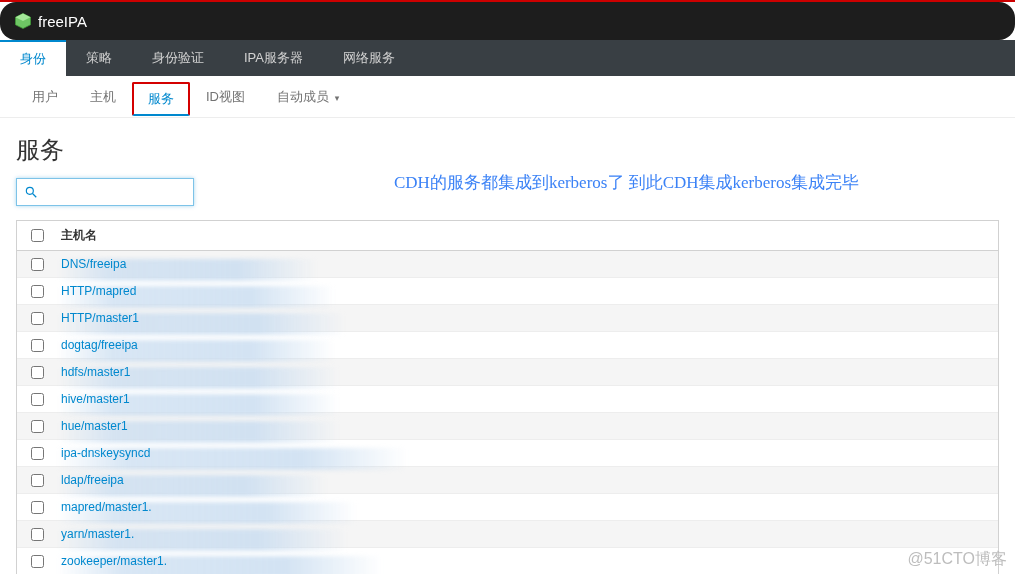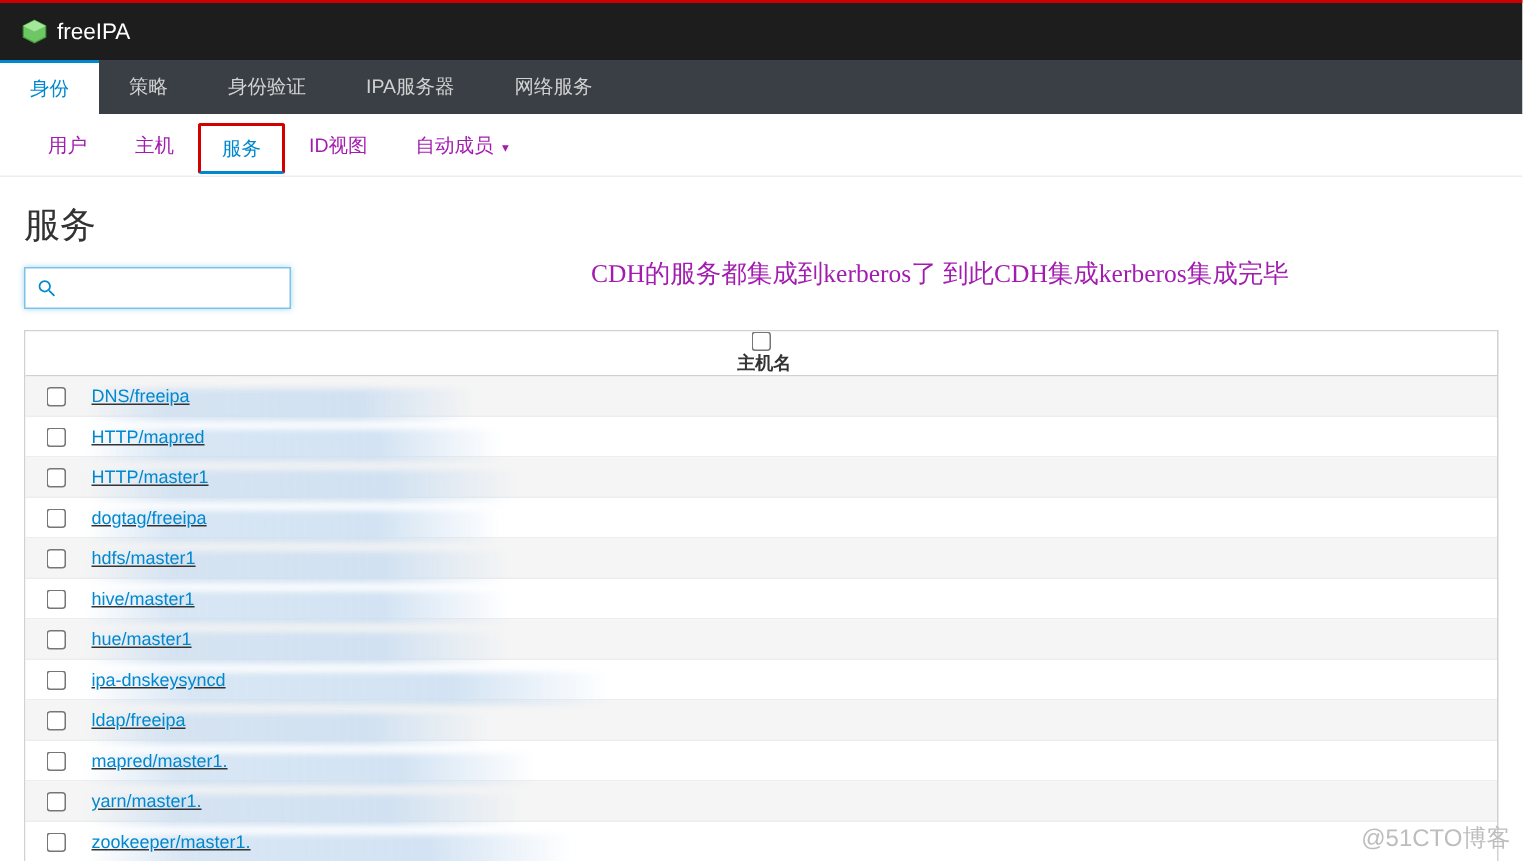--- a/index.html
+++ b/index.html
@@ -1,36 +1,36 @@
 <!DOCTYPE html>
 <html><head>
 <meta charset="utf-8">
 <style>
 * { box-sizing: border-box; margin: 0; padding: 0; }
 body { font-family: "Helvetica Neue", Arial, sans-serif; font-size: 13px; color: #333; background: #fff; width: 1015px; height: 574px; border-top: 2px solid #cc0000; overflow: hidden; position: relative; }
-.header { background: #1d1d1d; height: 38px; display: flex; align-items: center; padding: 0 14px; }
+.header { background: #1d1d1d; height: 38px; display: flex; align-items: center; padding: 0 14px; border-radius: 16px; }
 .logo-icon { width: 18px; height: 18px; margin-right: 6px; }
 .logo-text { color: #fff; font-size: 15px; font-weight: 400; }
 .nav-primary { background: #393f44; height: 36px; display: flex; align-items: stretch; }
 .nav-primary .tab { color: #d1d1d1; padding: 12px 20px; display: flex; align-items: center; font-size: 13px; cursor: pointer; }
 .nav-primary .tab.active { background: #fff; color: #0088ce; border-top: 2px solid #0088ce; }
 .nav-secondary { background: #fff; height: 42px; display: flex; align-items: center; border-bottom: 1px solid #ededed; padding: 0 16px; }
-.nav-secondary .tab { color: #a21caf; padding: 10px 16px; font-size: 13px; cursor: pointer; position: relative; }
+.nav-secondary .tab { color: #737373; padding: 10px 16px; font-size: 13px; cursor: pointer; position: relative; }
 .nav-secondary .tab.active { color: #0088ce; border-bottom: 2px solid #0088ce; }
 .nav-secondary .outlined { border: 2px solid #d40000; border-radius: 2px; padding: 6px 14px; margin-top: 4px; }
 .chev { font-size: 9px; margin-left: 2px; }
 .content { padding: 10px 16px 0 16px; }
 .page-title { font-size: 24px; font-weight: 300; color: #333; margin: 6px 0 12px 0; }
 .search-wrap { display: flex; align-items: center; border: 1px solid #7dc3e8; width: 178px; height: 28px; box-shadow: 0 0 4px rgba(0,136,206,.35); }
 .search-input { flex: 1; border: none; outline: none; padding: 4px 8px; font-size: 12px; }
 .search-btn { width: 28px; display: flex; align-items: center; justify-content: center; color: #333; cursor: pointer; }
-.annotation { position: absolute; left: 394px; top: 168px; color: #a21caf; font-size: 17px; line-height: 1.5; font-family: SimSun, serif; }
+.annotation { position: absolute; left: 394px; top: 168px; color: #3b82f6; font-size: 17px; line-height: 1.5; font-family: SimSun, serif; }
 .table { margin-top: 14px; border: 1px solid #d1d1d1; width: 100%; }
-.thead { display: flex; align-items: center; border-bottom: 1px solid #d1d1d1; background: #fff; height: 30px; font-weight: bold; font-size: 12px; flex-direction: column; }
-.row { display: flex; align-items: center; border-bottom: 1px solid #ededed; height: 27px; font-size: 12px; text-decoration: underline; }
+.thead { display: flex; align-items: center; border-bottom: 1px solid #d1d1d1; background: #fff; height: 30px; font-weight: bold; font-size: 12px; }
+.row { display: flex; align-items: center; border-bottom: 1px solid #ededed; height: 27px; font-size: 12px; }
 .row:nth-child(odd) { background: #f5f5f5; }
 .row:nth-child(even) { background: #fff; }
 .col-chk { width: 40px; display: flex; justify-content: center; }
 .col-host { flex: 1; position: relative; padding-left: 4px; }
 .host-link { color: #0088ce; cursor: pointer; position: relative; z-index: 2; }
 .blur { position: absolute; left: 0; top: 2px; height: 22px; background: linear-gradient(90deg, rgba(200,220,240,0) 0%, rgba(200,220,240,.7) 20%, rgba(200,220,240,.8) 70%, rgba(200,220,240,0) 100%); filter: blur(2px); z-index: 1; border-radius: 4px; }
 .watermark { position: absolute; bottom: 4px; right: 8px; color: #bdbdbd; font-size: 16px; }
 input[type=checkbox] { width: 13px; height: 13px; }
 </style>
 </head>

